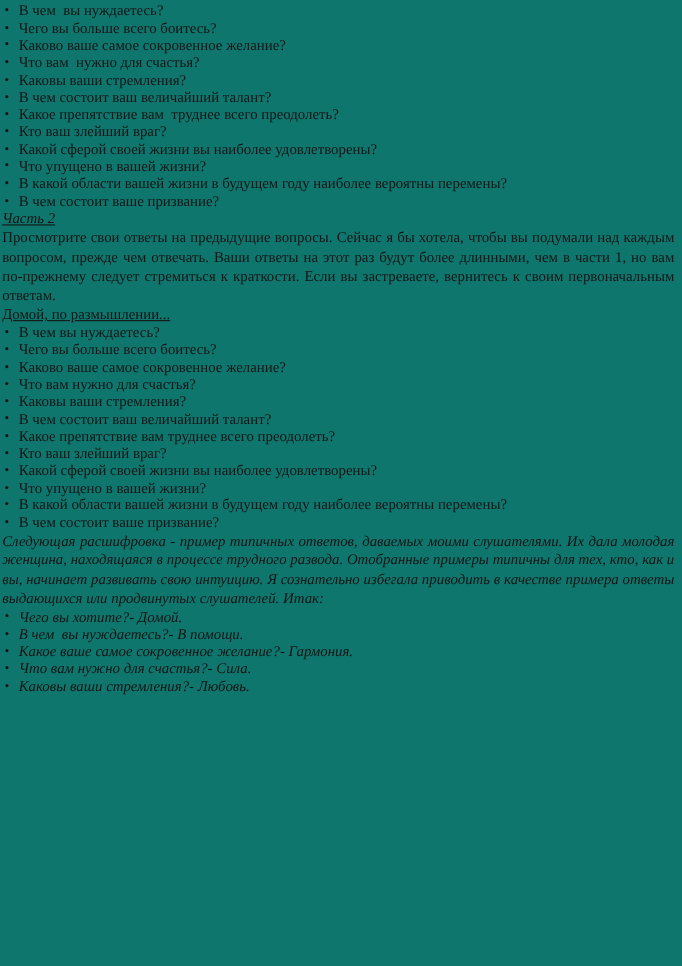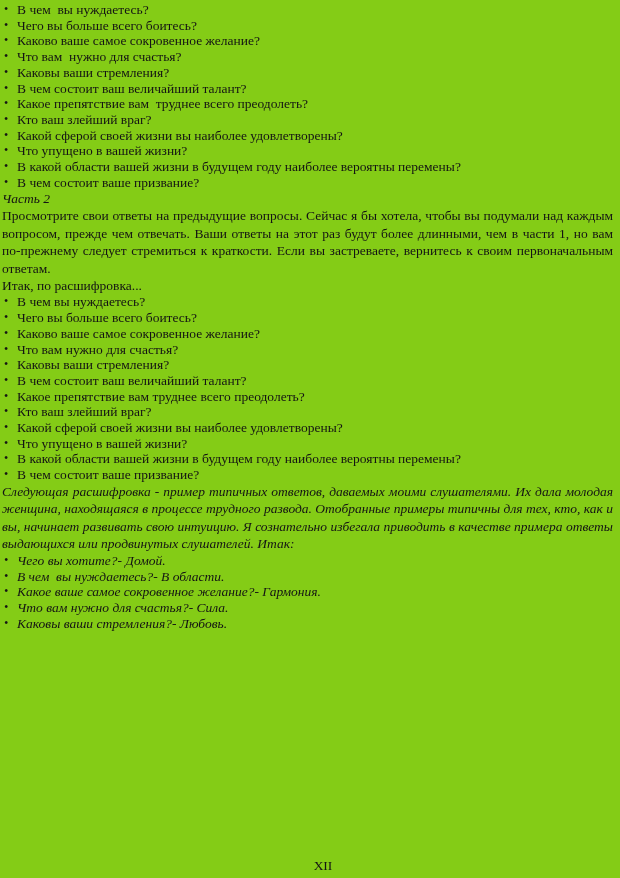--- a/index.html
+++ b/index.html
@@ -1,21 +1,21 @@
 <!DOCTYPE html>
 <html lang="ru"><head>
 <meta charset="utf-8">
 <style>
   html, body { margin: 0; padding: 0; }
   .page {
     position: relative;
     width: 620px;
     height: 878px;
     box-sizing: border-box;
-    background: #84cc16;
+    background: #0f766e;
     color: #141414;
     font-family: "Liberation Serif", "DejaVu Serif", serif;
     font-size: 13.5px;
     padding: 2px 7px 0 2px;
     overflow: hidden;
   }
   ul.q-list {
     list-style: none;
     margin: 0;
     padding: 0;
@@ -36,20 +36,21 @@
   }
   p.para {
     margin: 0;
     line-height: 17.5px;
     text-align: justify;
   }
   p.single {
     margin: 0;
     line-height: 17px;
     text-align: left;
+    text-decoration: underline;
   }
   .heading-italic {
     font-style: italic;
   }
   .mt-heading   { margin-top: 17px; }
   .mt-para      { margin-top: 15px; }
   .mt-itak      { margin-top: 7px;  }
   .mt-list2     { margin-top: 17px; }
   .mt-write     { margin-top: 17px; }
   .mt-label     { margin-top: 16px; }
@@ -82,21 +83,21 @@
     <li>Какой сферой своей жизни вы наиболее удовлетворены?</li>
     <li>Что упущено в вашей жизни?</li>
     <li>В какой области вашей жизни в будущем году наиболее вероятны перемены?</li>
     <li>В чем состоит ваше призвание?</li>
   </ul>
 
   <p class="single heading-italic mt-heading">Часть 2</p>
 
   <p class="para mt-para">Просмотрите свои ответы на предыдущие вопросы. Сейчас я бы хотела, чтобы вы подумали над каждым вопросом, прежде чем отвечать. Ваши ответы на этот раз будут более длинными, чем в части 1, но вам по-прежнему следует стремиться к краткости. Если вы застреваете, вернитесь к своим первоначальным ответам.</p>
 
-  <p class="single mt-itak">Итак, по расшифровка...</p>
+  <p class="single mt-itak">Домой, по размышлении...</p>
 
   <ul class="q-list mt-list2">
     <li>В чем вы нуждаетесь?</li>
     <li>Чего вы больше всего боитесь?</li>
     <li>Каково ваше самое сокровенное желание?</li>
     <li>Что вам нужно для счастья?</li>
     <li>Каковы ваши стремления?</li>
     <li>В чем состоит ваш величайший талант?</li>
     <li>Какое препятствие вам труднее всего преодолеть?</li>
     <li>Кто ваш злейший враг?</li>
@@ -106,21 +107,20 @@
     <li>В чем состоит ваше призвание?</li>
   </ul>
 
 
 
 
   <p class="para mt-example">Следующая расшифровка - пример типичных ответов, даваемых моими слушателями. Их дала молодая женщина, находящаяся в процессе трудного развода. Отобранные примеры типичны для тех, кто, как и вы, начинает развивать свою интуицию. Я сознательно избегала приводить в качестве примера ответы выдающихся или продвинутых слушателей. Итак:</p>
 
   <ul class="q-list mt-list3">
     <li>Чего вы хотите?- Домой.</li>
-    <li>В чем  вы нуждаетесь?- В области.</li>
+    <li>В чем  вы нуждаетесь?- В помощи.</li>
     <li>Какое ваше самое сокровенное желание?- Гармония.</li>
     <li>Что вам нужно для счастья?- Сила.</li>
     <li>Каковы ваши стремления?- Любовь.</li>
   </ul>
 
-  <div class="page-number">XII</div>
 
 </div>
 
 </body></html>

